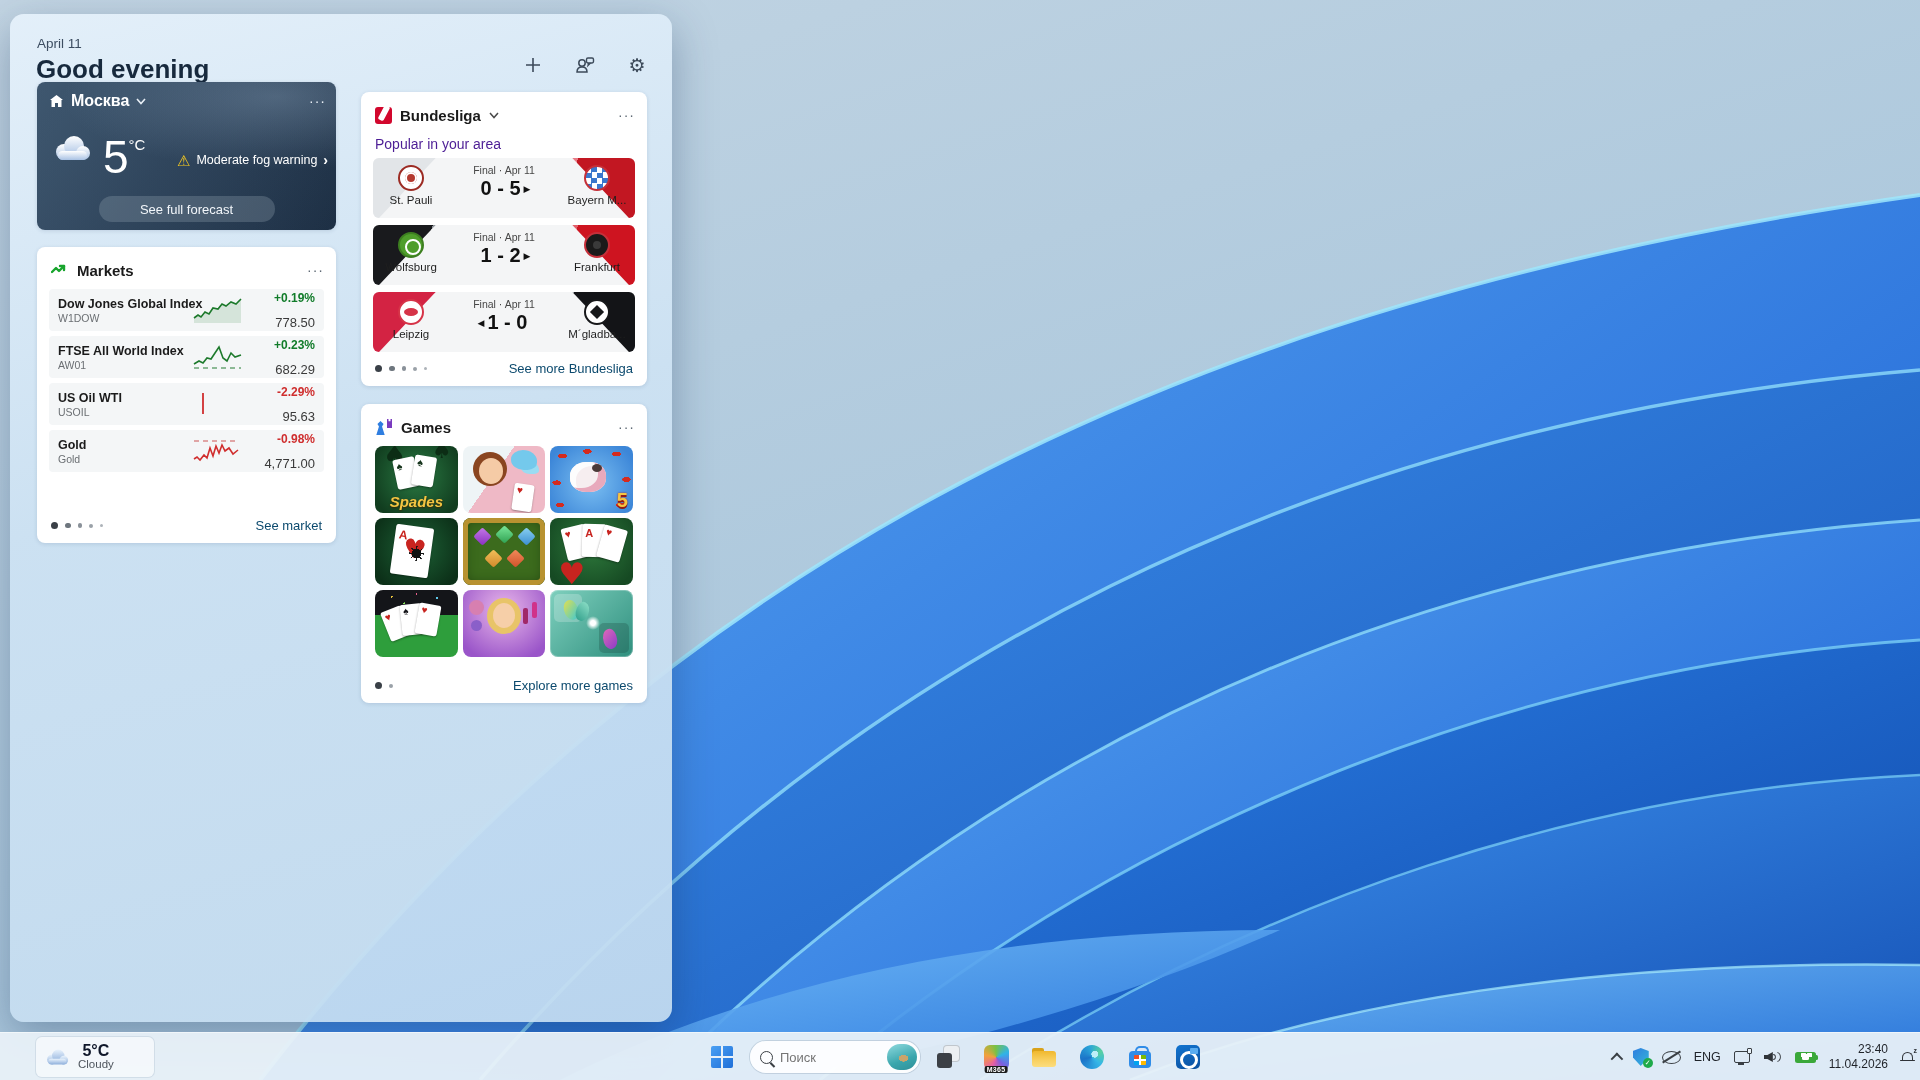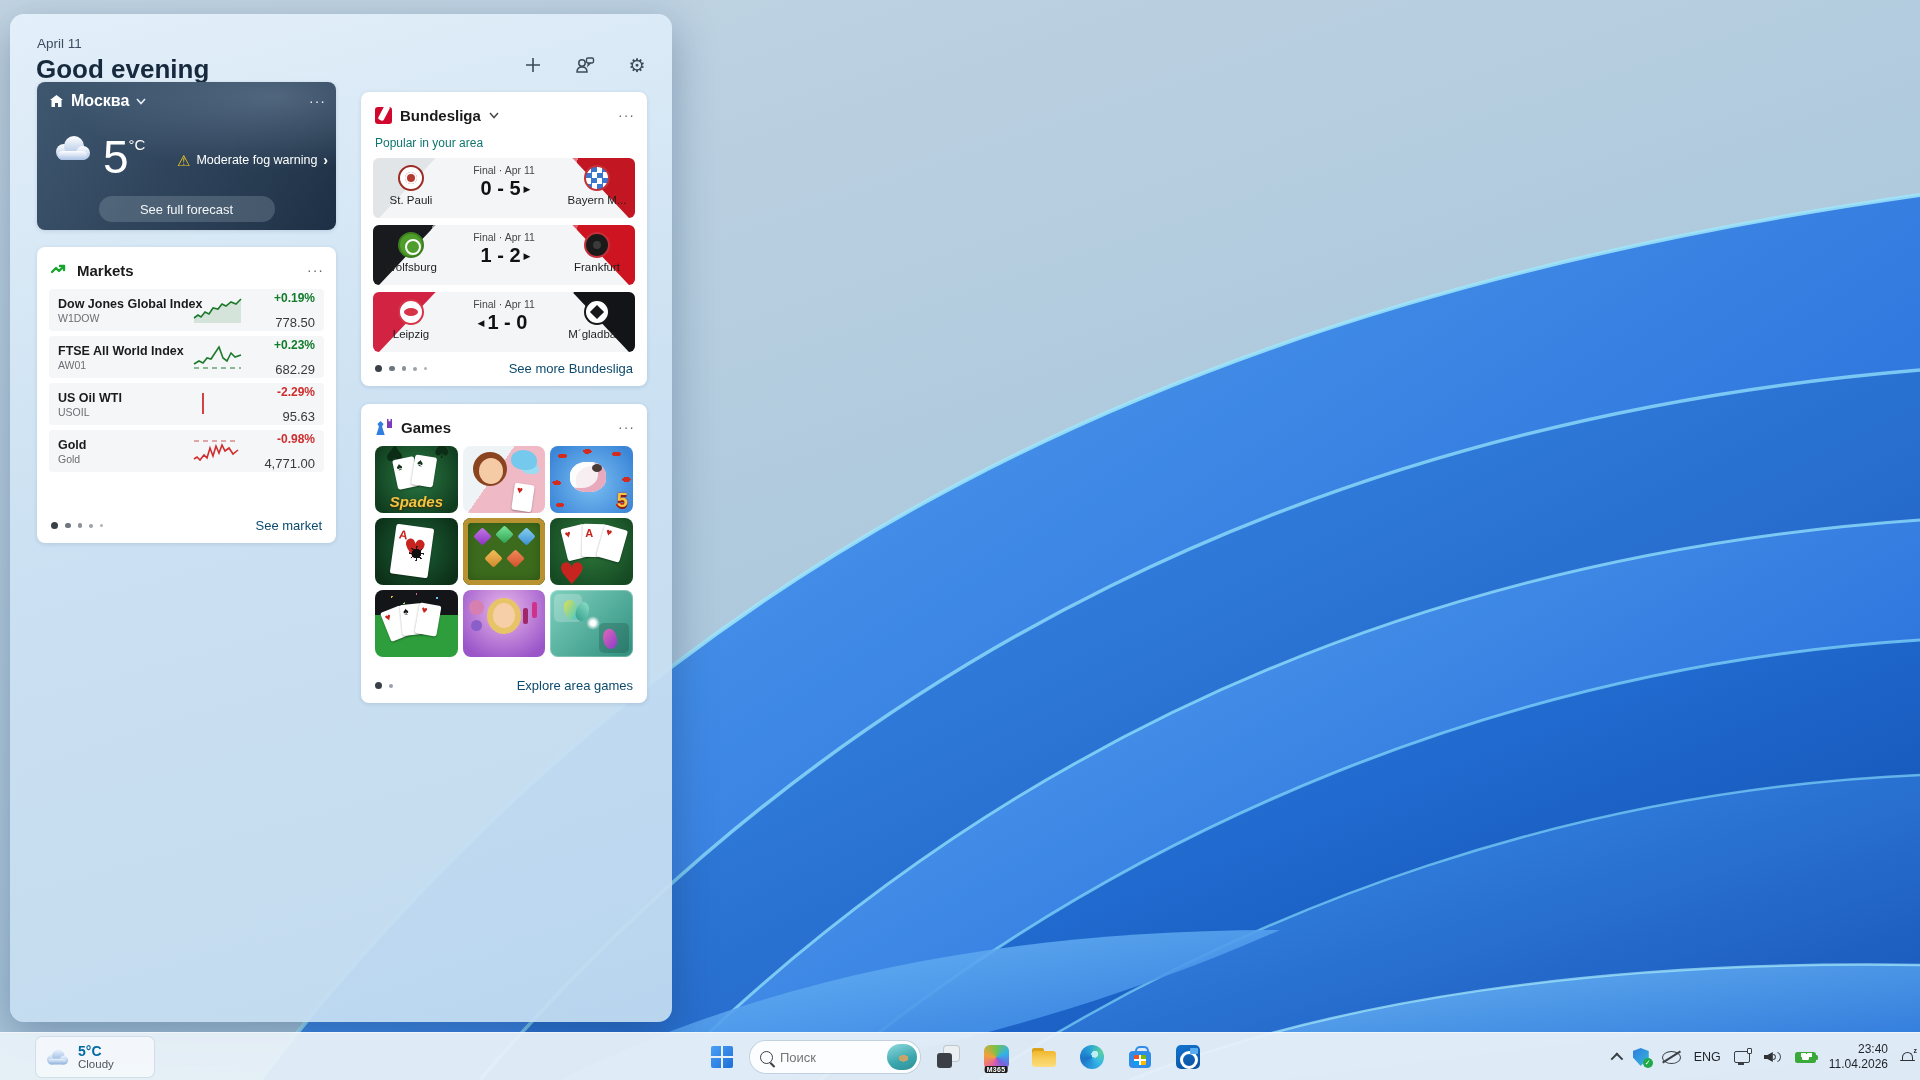--- a/index.html
+++ b/index.html
@@ -65,21 +65,21 @@
   .m-vals { margin-left:auto; text-align:right; }
   .m-chg { font-size:12px; font-weight:700; }
   .m-chg.up { color:#117c2a; }
   .m-chg.down { color:#cf2e2e; }
   .m-val { font-size:13px; color:#3a3a3a; margin-top:10px; }
 
   
   .bundes { left:351px; top:78px; width:286px; height:294px; }
   .bl-logo { width:17px; height:17px; border-radius:3px; background:#d2072d; position:relative; overflow:hidden; }
   .bl-logo::after { content:""; position:absolute; left:6px; top:-2px; width:6px; height:16px; background:#fff; transform:rotate(28deg); border-radius:2px; }
-  .b-sub { position:absolute; left:14px; top:44px; font-size:12px; color:#0f766e;text-align:right; }
+  .b-sub { position:absolute; left:14px; top:44px; font-size:14px; color:#4c1d95;text-align:right; }
   .b-rows { position:absolute; left:12px; right:12px; top:66px; display:flex; flex-direction:column; gap:7px; }
   .match { position:relative; height:60px; background:#f4f5f6; border-radius:6px; overflow:hidden; display:flex; cursor:pointer; }
   .wedge { position:absolute; top:0; bottom:0; width:46%; }
   .wl { left:0; clip-path:polygon(0 0, 52% 0, 5% 100%, 0 100%); }
   .wr { right:0; clip-path:polygon(48% 0, 100% 0, 100% 100%, 95% 100%); }
   .m0 .wl { background:linear-gradient(110deg,#e2e5e8 55%,#eef0f2 55%); }
   .m0 .wr { background:linear-gradient(110deg,#e87a85 45%,#c21722 45%); }
   .m1 .wl { background:linear-gradient(110deg,#191a1d 42%,#90959b 42% 58%,rgba(244,245,246,0) 58%); }
   .m1 .wr { background:linear-gradient(110deg,#e25f69 45%,#ce1420 45%); }
   .m2 .wl { background:linear-gradient(110deg,#d32343 48%,#ec96a6 48% 62%,rgba(244,245,246,0) 62%); }
@@ -190,21 +190,21 @@
   .g8 .tile1 { left:4px; top:4px; width:28px; height:28px; border-radius:5px; background:rgba(255,255,255,.22); }
   .g8 .tile2 { right:4px; bottom:4px; width:30px; height:30px; border-radius:5px; background:rgba(20,60,50,.25); }
   .g8 .w1 { left:14px; top:10px; width:14px; height:20px; border-radius:60% 40% 55% 45%; background:linear-gradient(150deg,#e8e04a,#3ac8d8); transform:rotate(-28deg); }
   .g8 .w2 { left:26px; top:12px; width:13px; height:19px; border-radius:40% 60% 45% 55%; background:linear-gradient(200deg,#8fe0c8,#2f9e8a); transform:rotate(24deg); }
   .g8 .w3 { right:16px; bottom:8px; width:14px; height:20px; border-radius:60% 40% 55% 45%; background:linear-gradient(150deg,#e06ab8,#8a3ac8); transform:rotate(-20deg); }
   .g8 .glow { left:36px; top:26px; width:14px; height:14px; border-radius:50%; background:radial-gradient(circle,#fff 0 25%, rgba(255,255,255,0) 70%); }
 
   
   .taskbar { position:absolute; left:0; right:0; bottom:0; height:48px; background:rgba(233,241,248,.94); border-top:1px solid rgba(255,255,255,.5); }
   .tb-widget { position:absolute; left:36px; top:4px; width:118px; height:40px; border-radius:6px; background:rgba(255,255,255,.55); box-shadow:0 0 0 1px rgba(150,170,190,.25); display:flex; align-items:center; gap:8px; padding:0 8px; cursor:pointer; }
-  .tbw-temp { font-size:14px; font-weight:700; color:#0369a1; line-height:14px; }
+  .tbw-temp { font-size:16px; font-weight:700; color:#0f172a; line-height:14px;text-align:center; }
   .tbw-cond { font-size:11.5px; color:#4f565e; line-height:13px; }
   .tb-center { position:absolute; left:702px; top:4px; height:40px; display:flex; align-items:center; gap:8px; }
   .tb-btn { width:40px; height:40px; border-radius:6px; display:flex; align-items:center; justify-content:center; cursor:pointer; }
   .ic-start { width:22px; height:22px;
       background:linear-gradient(transparent 0 45%, #e9f1f8 45% 55%, transparent 55%),
                  linear-gradient(90deg, transparent 0 45%, #e9f1f8 45% 55%, transparent 55%),
                  linear-gradient(135deg,#4aa0f4,#1f6fd8); border-radius:2px; }
   .search-pill { width:170px; height:32px; border-radius:16px; background:rgba(255,255,255,.9); box-shadow:0 0 0 1px rgba(120,140,160,.28); display:flex; align-items:center; padding:0 3px 0 10px; cursor:text; }
   .search-pill input { border:none; outline:none; background:transparent; flex:1; font-size:13px; color:#333; min-width:0; font-family:inherit; }
   .mag { width:13px; height:13px; border:1.8px solid #3a3f44; border-radius:50%; position:relative; margin-right:7px; flex:none; }
@@ -595,21 +595,21 @@
           <span class="w2"></span>
           <span class="w3"></span>
           <span class="glow"></span>
       </div>
     </div>
     <div class="c-foot">
       <div class="dots">
         <span class="dot"></span>
           <span class="dot d4"></span>
       </div>
-      <span class="see-link">Explore area games</span>
+      <span class="see-link">Explore more games</span>
     </div>
   </div>
 </div>
 
 <div class="taskbar">
   <div class="tb-widget">
     <svg width="26" height="18" viewBox="0 0 42 28">
       <defs>
           <linearGradient id="cl2" x1="0" y1="0" x2="0" y2="1">
             <stop offset="0" stop-color="#e8f2fc"></stop>

